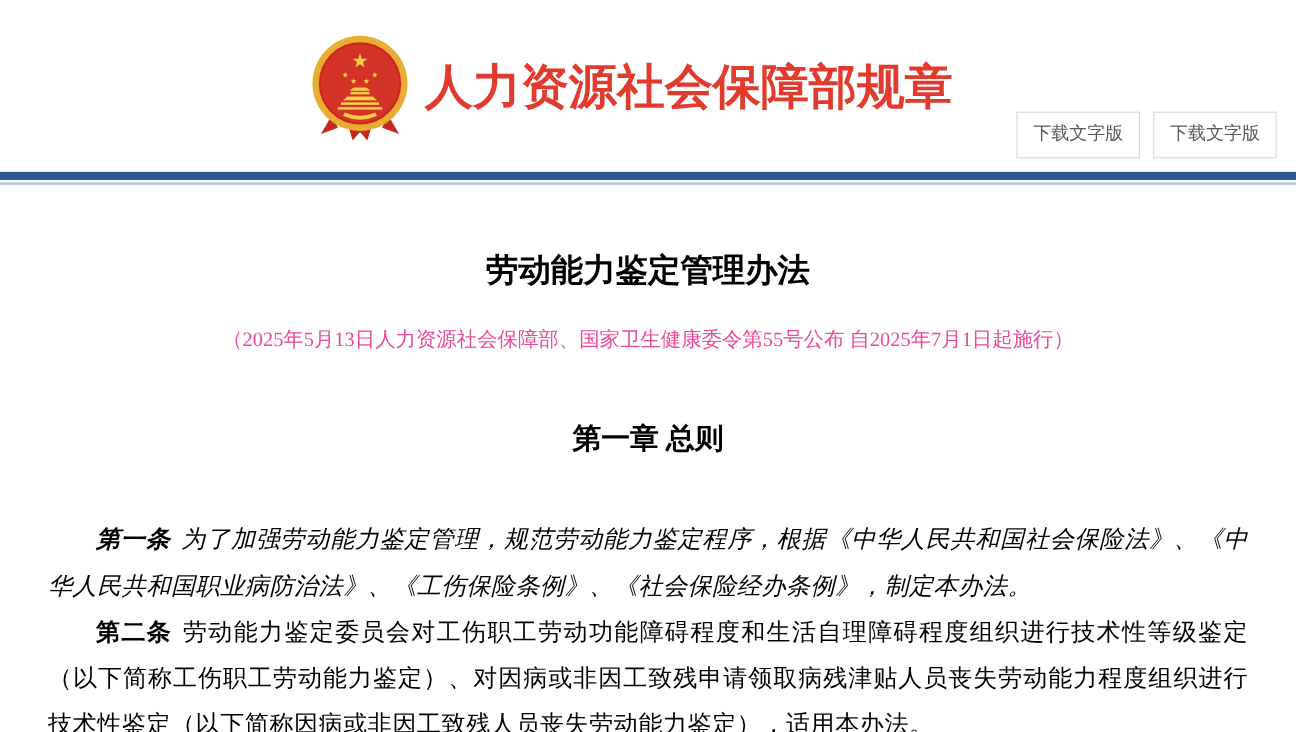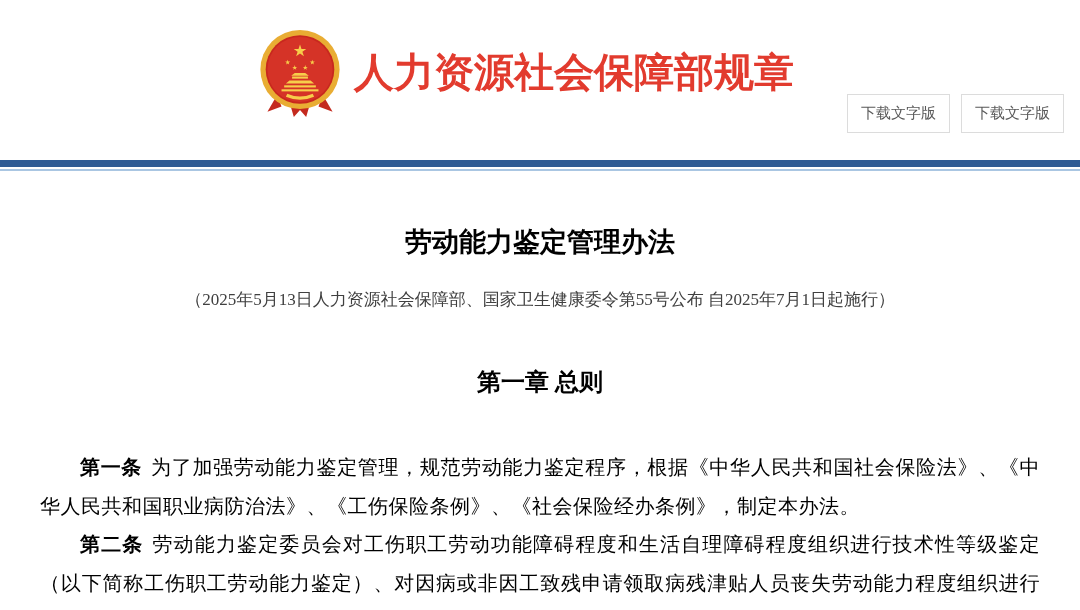--- a/index.html
+++ b/index.html
@@ -12,21 +12,21 @@
     height: 610px;
     overflow: hidden;
     font-family: "Liberation Serif", "DejaVu Serif", serif;
     color: #111111;
   }
   .page { width: 1080px; height: 610px; background: #ffffff; }
 
   
   .header {
     position: relative;
-    height: 160px;
+    height: 143px;
     background: #ffffff;
     padding-left: 36px;
   }
   .brand {
     position: absolute;
     left: 256px;
     top: 28px;
     display: flex;
     align-items: center;
     gap: 10px;
@@ -38,21 +38,21 @@
     line-height: 1;
     font-weight: bold;
     color: #e23b2e;
     letter-spacing: 0px;
     white-space: nowrap;
     font-family: "Liberation Serif", "DejaVu Serif", serif;
   }
   .header-buttons {
     position: absolute;
     right: 16px;
-    bottom: 27px;
+    bottom: 11px;
     display: flex;
     gap: 11px;
     align-items: center;
   }
   .dl-btn {
     background: #ffffff;
     border: 1px solid #dcdcdc;
     color: #595959;
     font-size: 15px;
     line-height: 1;
@@ -75,39 +75,39 @@
     margin: 53px 0 0 0;
     text-align: center;
     font-size: 27px;
     font-weight: bold;
     color: #000000;
   }
   .promulgation {
     margin: 28px 0 0 0;
     text-align: center;
     font-size: 17px;
-    color: #404040;
+    color: #ec4899;
   }
   .chapter {
     margin: 55px 0 0 0;
     text-align: center;
     font-size: 24px;
     font-weight: bold;
     color: #000000;
   }
   .article {
     margin: 0;
     font-size: 20px;
     line-height: 38.5px;
     text-align: justify;
     text-indent: 2em;
     color: #000000;
     letter-spacing: 0.5px;
   }
-  .article.first { margin-top: 50px; }
+  .article.first { margin-top: 50px; font-style: italic; }
   .article-no { font-weight: bold; margin-right: 9px; }
 </style>
 </head>
 <body>
 
 <div class="page">
 
   <header class="header">
     <div class="brand">
       <span class="emblem">

